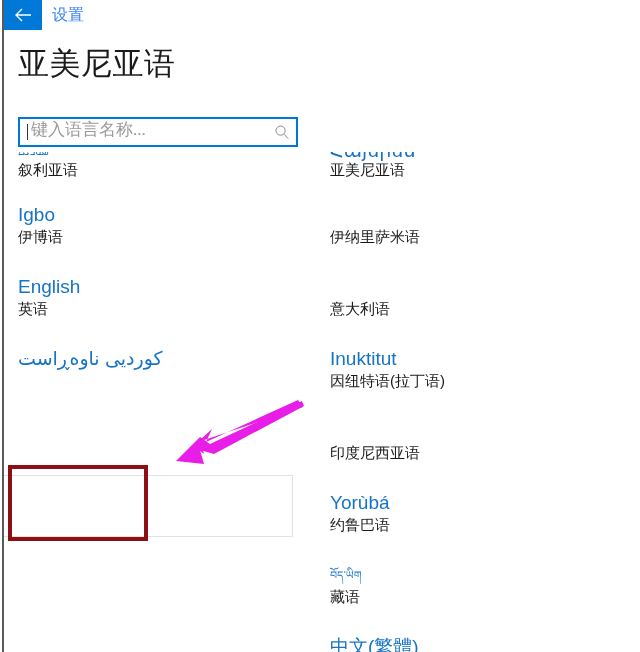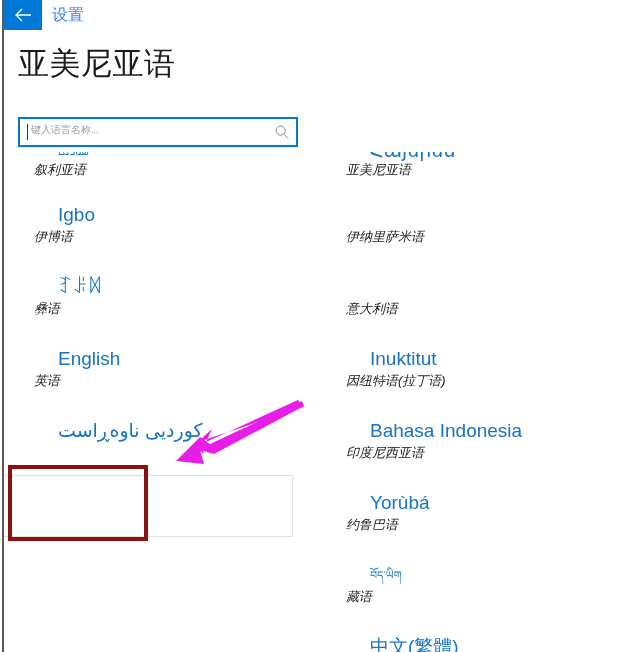--- a/index.html
+++ b/index.html
@@ -77,21 +77,21 @@
     width: 1px; height: 16px;
     background: #333333;
   }
   .search-input {
     position: absolute;
     left: 9px; top: 0;
     width: 232px; height: 21px;
     border: 0; outline: 0;
     background: transparent;
     font-family: Liberation Serif, serif;
-    font-size: 10px;
+    font-size: 17px;
     color: #1a1a1a;
   }
   .search-input::placeholder { color: #9a9a9a; opacity: 1; }
   .search-icon {
     position: absolute;
     right: 6px; top: 5px;
     width: 16px; height: 16px;
     cursor: pointer;
   }
 
@@ -116,35 +116,33 @@
     padding: 0;
   }
   .lang-item .native {
     position: absolute;
     left: 12px;
     top: 0;
     font-size: 19px;
     color: #1673c8;
     line-height: 30px;
     white-space: nowrap;
-    margin-left: 40px;
   }
   .lang-item .native.small {
     font-size: 11px;
     line-height: 30px;
   }
   .lang-item .chinese {
     position: absolute;
-    left: 28px;
+    left: 12px;
     top: 27px;
-    font-size: 13px;
+    font-size: 15px;
     color: #1a1a1a;
     line-height: 20px;
     white-space: nowrap;
-    font-style: italic;
   }
 
   
   .column .lang-item.clipped {
     height: 48px;
   }
   .column .lang-item.clipped .native { top: -16px; }
   .column .lang-item.clipped .chinese { top: 8px; }
 
   
@@ -213,24 +211,20 @@
     <div class="column left">
         <div class="lang-item clipped">
           <div class="native small">ܣܘܪܝܝܐ</div>
           <div class="chinese">叙利亚语</div>
         </div>
         <div class="lang-item">
           <div class="native">Igbo</div>
           <div class="chinese">伊博语</div>
         </div>
         <div class="lang-item">
-          <div class="native">ꆈꌠꉙ</div>
-          <div class="chinese">彝语</div>
-        </div>
-        <div class="lang-item">
           <div class="native">English</div>
           <div class="chinese">英语</div>
         </div>
         <div class="lang-item">
           <div class="native">کوردیی ناوەڕاست</div>
         </div>
       </div>
     <div class="column right">
         <div class="lang-item clipped">
           <div class="native">Հայերեն</div>
@@ -240,21 +234,20 @@
           <div class="chinese">伊纳里萨米语</div>
         </div>
         <div class="lang-item">
           <div class="chinese">意大利语</div>
         </div>
         <div class="lang-item">
           <div class="native">Inuktitut</div>
           <div class="chinese">因纽特语(拉丁语)</div>
         </div>
         <div class="lang-item">
-          <div class="native">Bahasa Indonesia</div>
           <div class="chinese">印度尼西亚语</div>
         </div>
         <div class="lang-item">
           <div class="native">Yorùbá</div>
           <div class="chinese">约鲁巴语</div>
         </div>
         <div class="lang-item">
           <div class="native small">བོད་ཡིག</div>
           <div class="chinese">藏语</div>
         </div>

